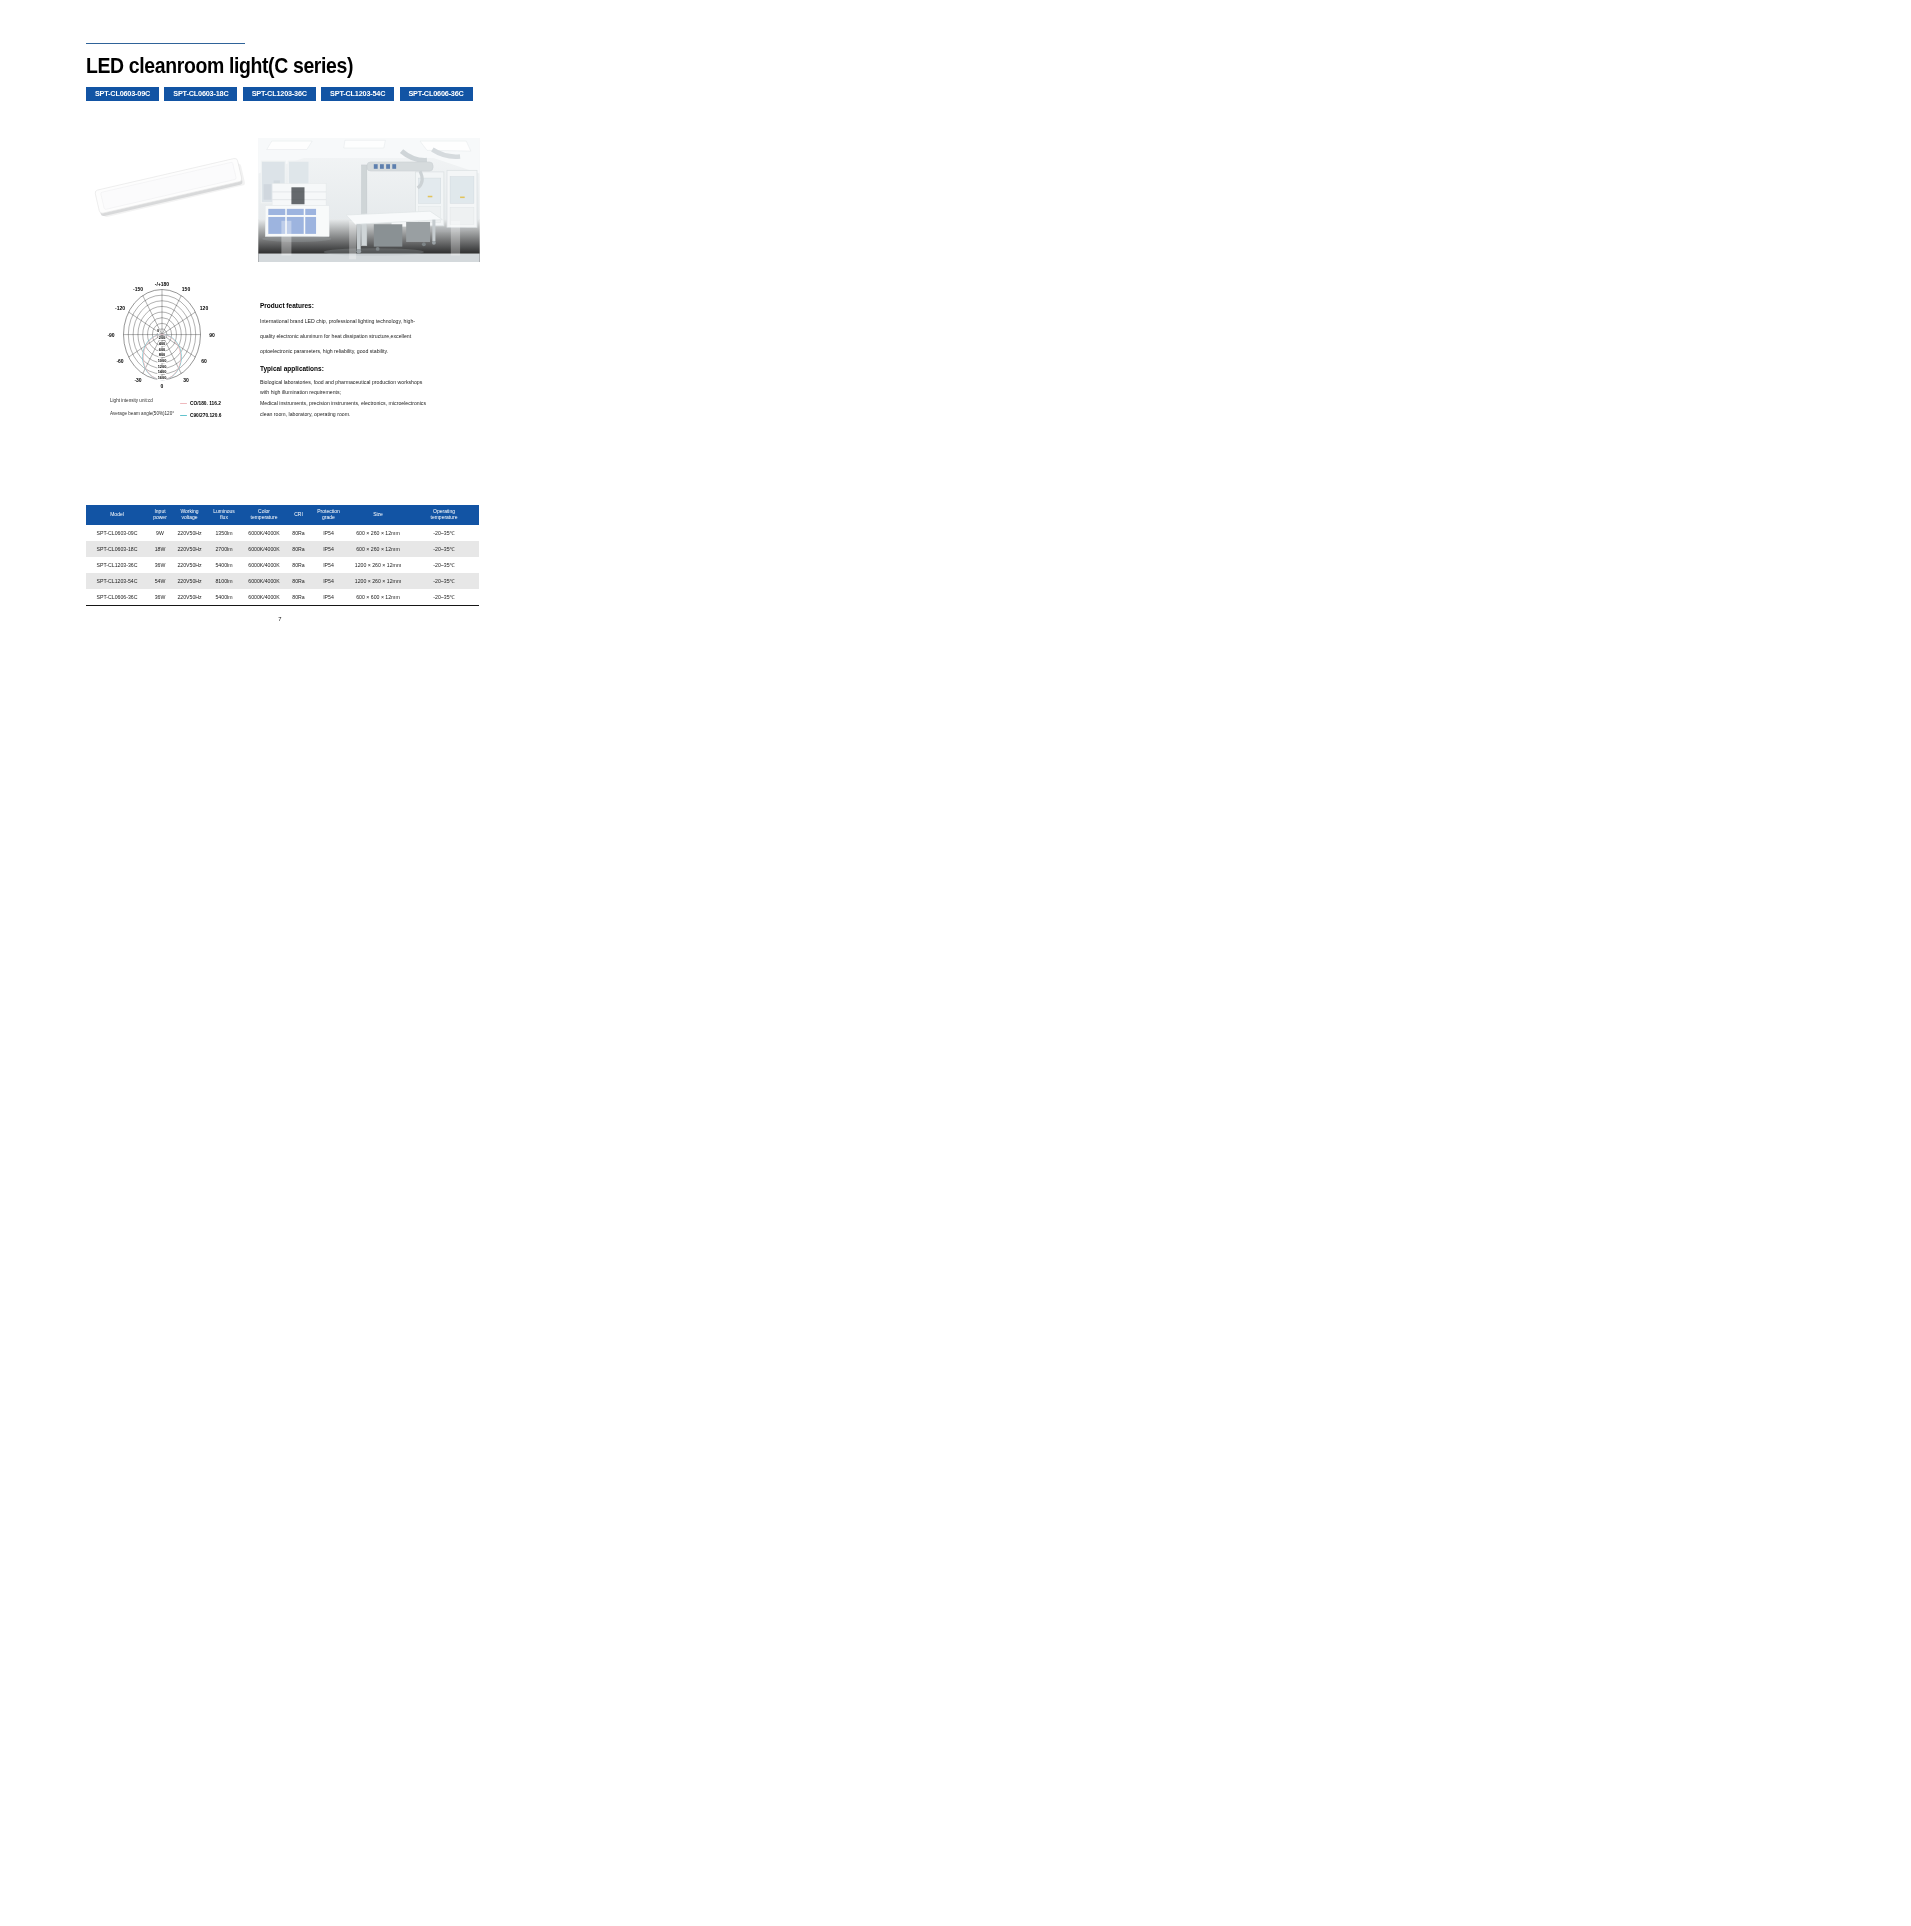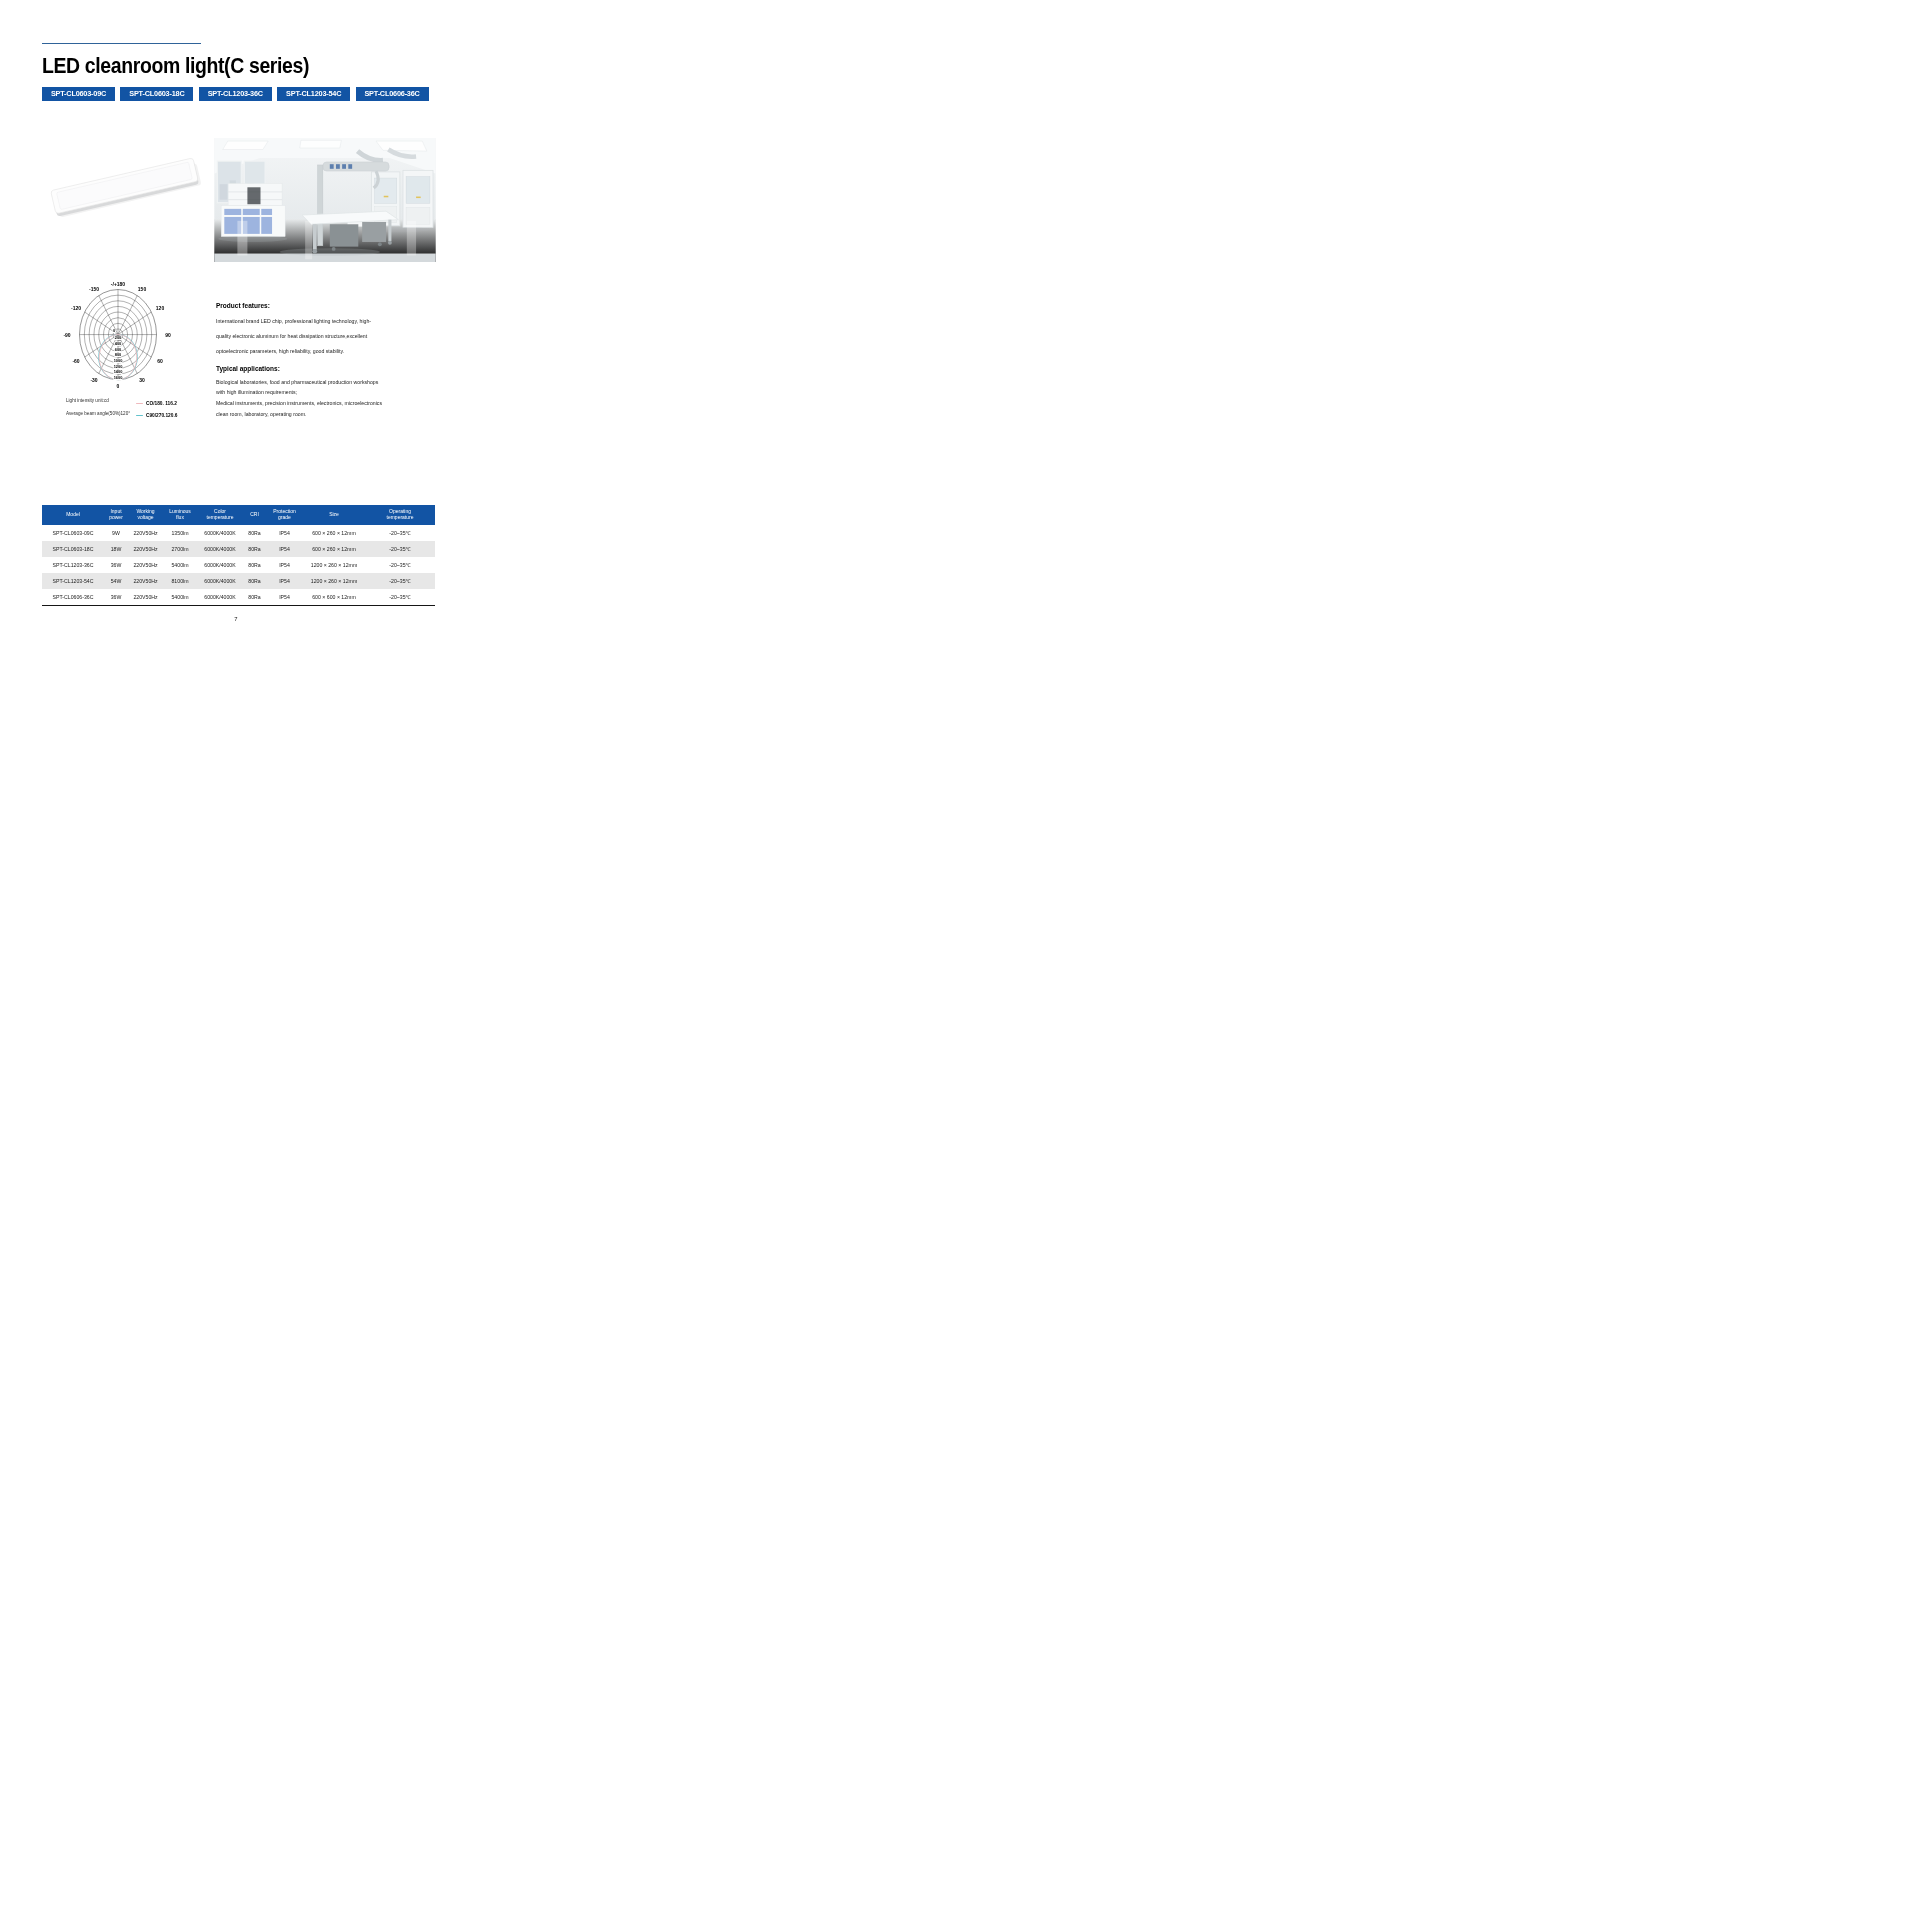--- a/index.html
+++ b/index.html
@@ -1,17 +1,17 @@
 <!DOCTYPE html>
 <html style="font-size:6.2px"><head>
 <meta charset="utf-8">
 <style>
   html,body{margin:0;padding:0;background:#ffffff;}
   .page{position:relative;width:478px;height:648px;background:#fff;overflow:hidden;
-        font-family:"Liberation Sans",sans-serif;color:#111;}
+        font-family:"Liberation Sans",sans-serif;color:#111;margin-left:44px;}
   .accent-line{position:absolute;left:42px;top:43px;width:159px;height:1.2px;background:#2f6399;}
   .title{position:absolute;left:42px;top:53px;margin:0;font-size:21.6px;font-weight:700;color:#000;
          letter-spacing:-0.4px;transform:scaleX(.9);transform-origin:left center;white-space:nowrap;}
   .badges{position:absolute;left:42px;top:87px;display:flex;gap:5.4px;}
   .badge{width:73px;height:13.5px;background:#1254a4;color:#fff;font-size:7.3px;font-weight:700;
          letter-spacing:-0.2px;display:flex;align-items:center;justify-content:center;white-space:nowrap;}
   .panel-img{position:absolute;left:48px;top:154px;width:154px;height:65px;}
   .photo-img{position:absolute;left:214px;top:138px;width:222px;height:124px;}
   
   .polar{position:absolute;left:41px;top:276px;width:154px;height:131px;}

